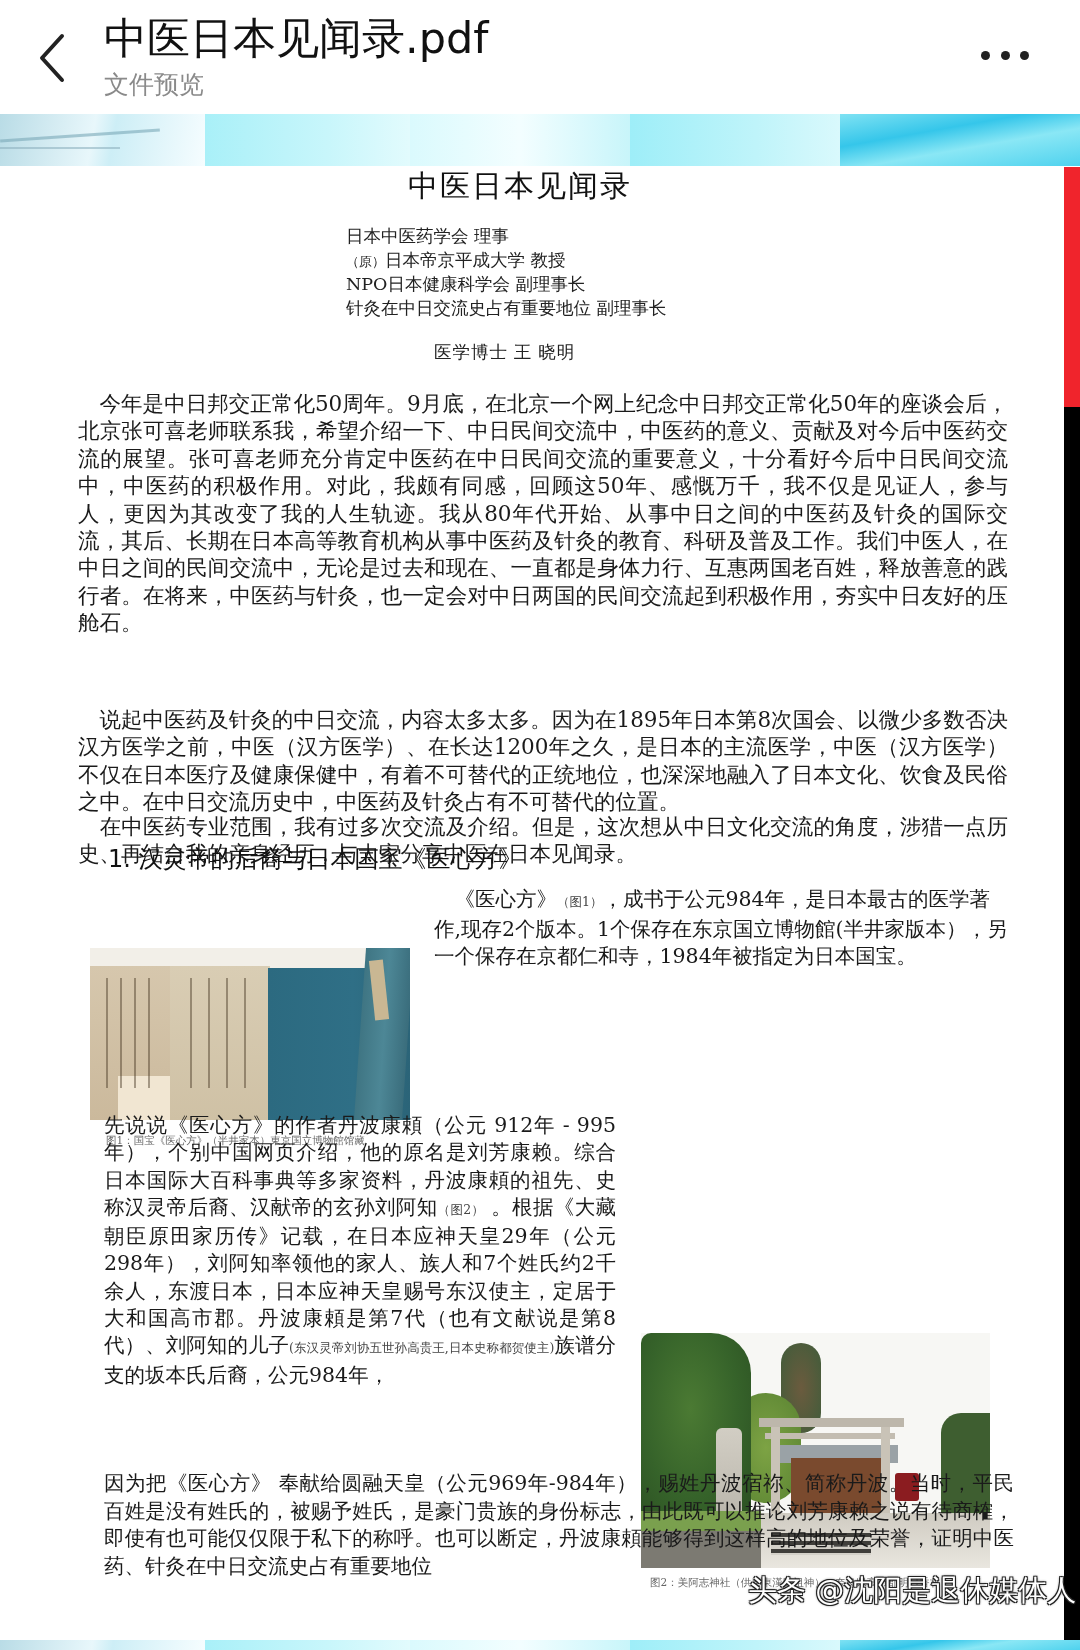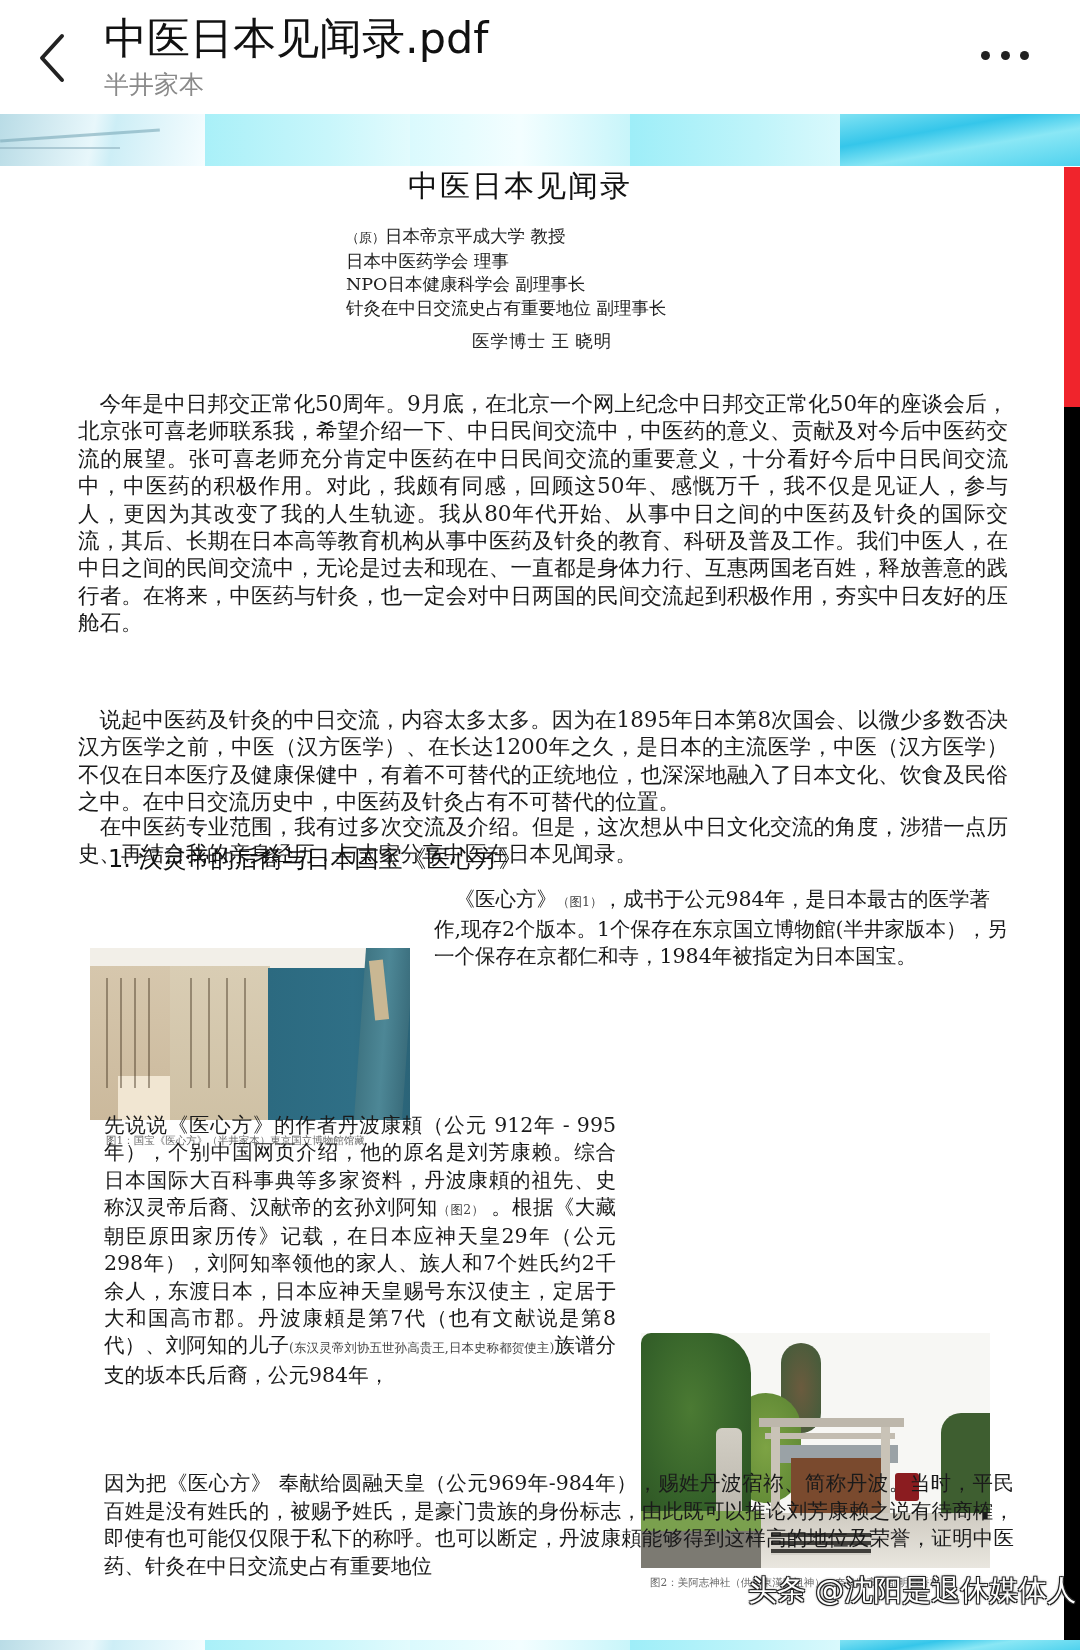--- a/index.html
+++ b/index.html
@@ -33,21 +33,21 @@
   
   .side-red { position: absolute; left: 1064px; top: 167px; width: 16px; height: 240px; background: #f0242c; }
   .side-black { position: absolute; left: 1064px; top: 407px; width: 16px; height: 1233px; background: #000; }
 
   
   .page { position: absolute; left: 0; top: 166px; width: 1064px; height: 1246px; background: #fff; }
   .doc-title { position: absolute; left: 0; width: 1040px; top: 0px; text-align: center; font-size: 30px; color: #111;
                font-family: "DejaVu Sans", sans-serif; letter-spacing: 2px; }
   .affil { position: absolute; left: 346px; top: 59px; font-family: "DejaVu Serif", serif; font-size: 17.5px; line-height: 23.5px; color: #222; }
   .affil .small { font-size: 13px; }
-  .author { position: absolute; left: 434px; top: 163px; font-family: Liberation Serif, serif; font-size: 17.5px; color: #222; letter-spacing: 1px; margin-left: 38px; }
+  .author { position: absolute; left: 434px; top: 174px; font-family: Liberation Sans, sans-serif; font-size: 17.5px; color: #222; letter-spacing: 1px; }
 
   .para { position: absolute; left: 78px; width: 930px; font-family: "DejaVu Serif", serif; font-size: 21.5px; line-height: 27.4px;
           color: #1a1a1a; text-align: justify; text-justify: inter-character; }
   .p1 { top: 213px; margin-top: 11px; }
   .p2 { top: 540px; }
   .p3 { top: 647px; }
 
   .section-head { position: absolute; left: 96px; top: 677px; font-size: 24px; color: #111; font-family: "DejaVu Sans", sans-serif; margin-left: 12px; }
 
   .fig1 { position: absolute; left: 90px; top: 782px; width: 320px; height: 172px; overflow: hidden; background: #f2efe8; }
@@ -96,21 +96,21 @@
 </head>
 <body>
 
 <div class="app-header">
   <div class="back-btn">
     <svg viewBox="0 0 50 70">
       <polyline points="32,14 12,36 32,58" fill="none" stroke="#222" stroke-width="4" stroke-linecap="round" stroke-linejoin="round"></polyline>
     </svg>
   </div>
   <div class="title">中医日本见闻录.pdf</div>
-  <div class="subtitle">半井家本</div>
+  <div class="subtitle">文件预览</div>
   <div class="more-btn">
     <span></span>
     <span></span>
     <span></span>
   </div>
 </div>
 
 <div class="band band-top">
   <div class="seg s1"></div>
     <div class="seg s2"></div>
@@ -122,22 +122,22 @@
 </div>
 
 <div class="side-red"></div>
 <div class="side-black"></div>
 
 <div class="page">
 
   <div class="doc-title">中医日本见闻录</div>
 
   <div class="affil">
+    <div><span>日本中医药学会 理事</span></div>
     <div><span class="small">（原）</span><span>日本帝京平成大学 教授</span></div>
-    <div><span>日本中医药学会 理事</span></div>
     <div><span>NPO日本健康科学会 副理事长</span></div>
     <div><span>针灸在中日交流史占有重要地位 副理事长</span></div>
   </div>
 
   <div class="author">医学博士 王  晓明</div>
 
   <p class="para p1">　今年是中日邦交正常化50周年。9月底，在北京一个网上纪念中日邦交正常化50年的座谈会后，北京张可喜老师联系我，希望介绍一下、中日民间交流中，中医药的意义、贡献及对今后中医药交流的展望。张可喜老师充分肯定中医药在中日民间交流的重要意义，十分看好今后中日民间交流中，中医药的积极作用。对此，我颇有同感，回顾这50年、感慨万千，我不仅是见证人，参与人，更因为其改变了我的人生轨迹。我从80年代开始、从事中日之间的中医药及针灸的国际交流，其后、长期在日本高等教育机构从事中医药及针灸的教育、科研及普及工作。我们中医人，在中日之间的民间交流中，无论是过去和现在、一直都是身体力行、互惠两国老百姓，释放善意的践行者。在将来，中医药与针灸，也一定会对中日两国的民间交流起到积极作用，夯实中日友好的压舱石。</p>
   <p class="para p2">　说起中医药及针灸的中日交流，内容太多太多。因为在1895年日本第8次国会、以微少多数否决汉方医学之前，中医（汉方医学）、在长达1200年之久，是日本的主流医学，中医（汉方医学）不仅在日本医疗及健康保健中，有着不可替代的正统地位，也深深地融入了日本文化、饮食及民俗之中。在中日交流历史中，中医药及针灸占有不可替代的位置。</p>
   <p class="para p3">　在中医药专业范围，我有过多次交流及介绍。但是，这次想从中日文化交流的角度，涉猎一点历史、再结合我的亲身经历，与大家分享中医在日本见闻录。</p>
 

